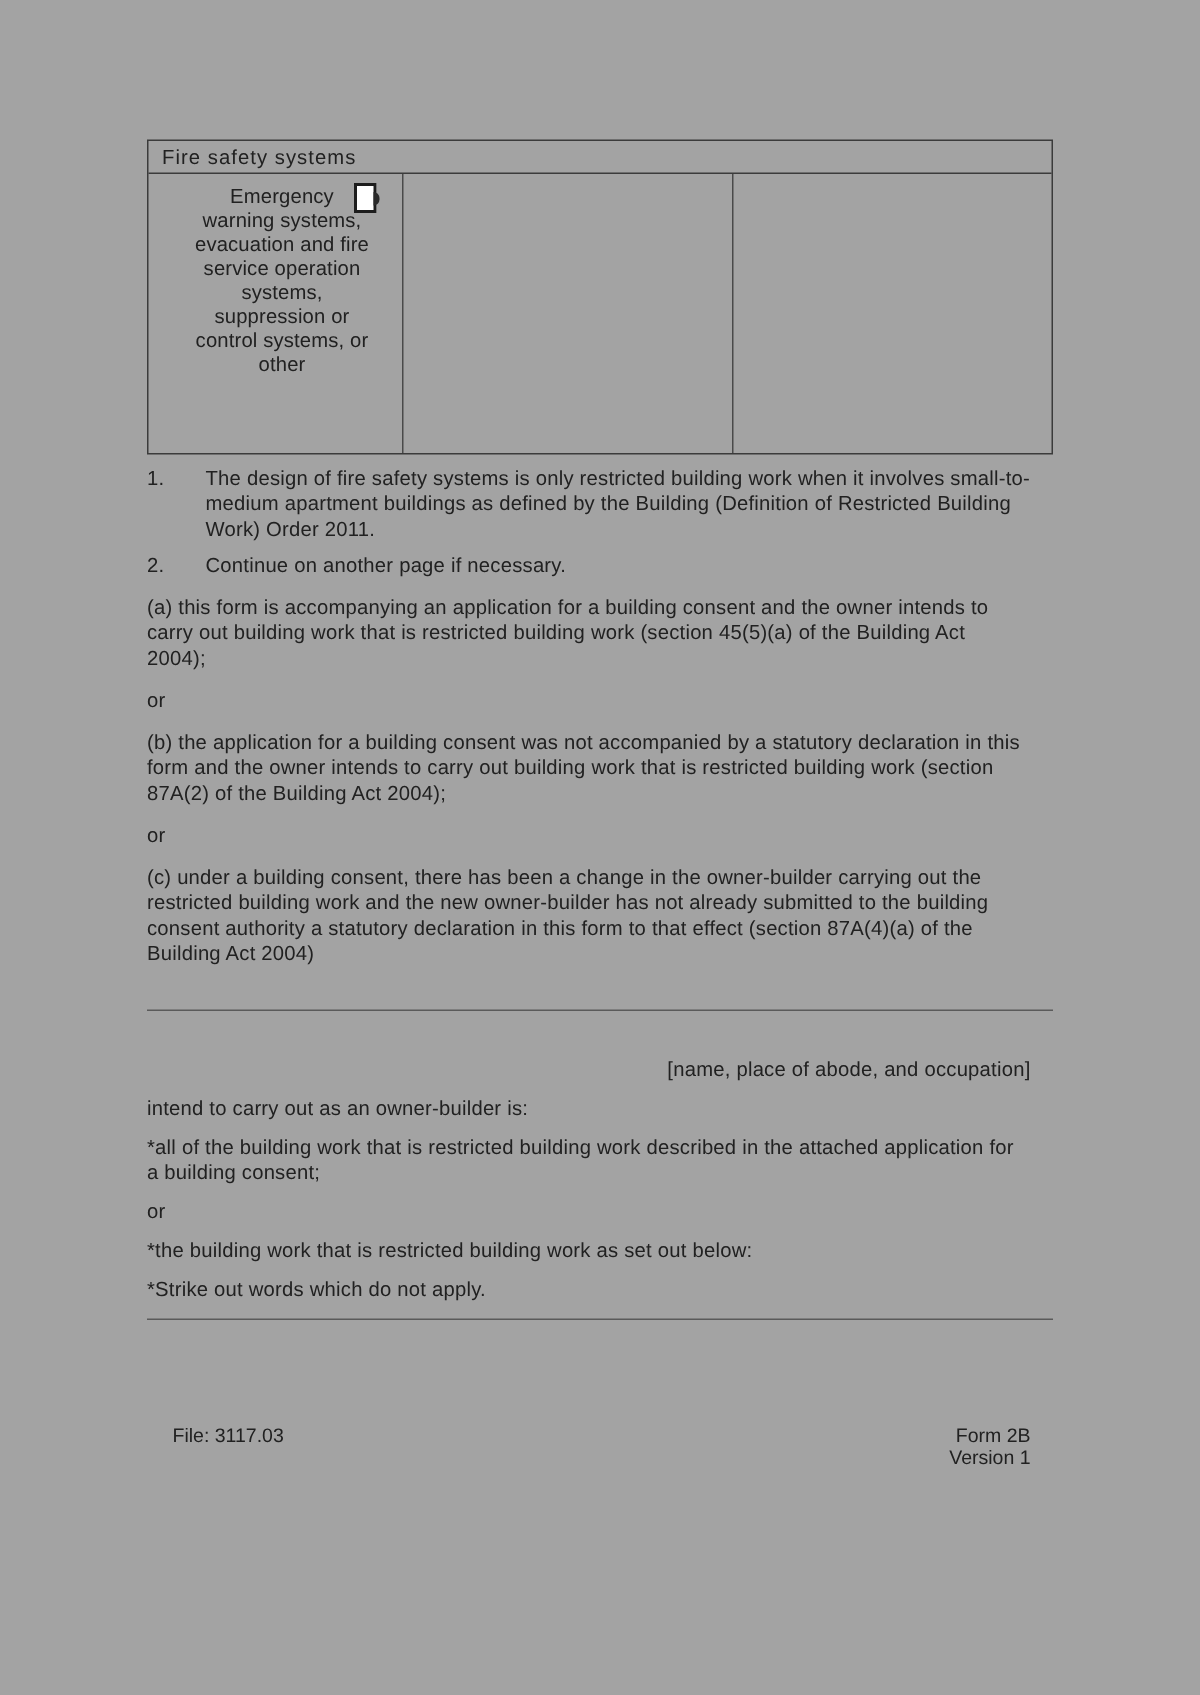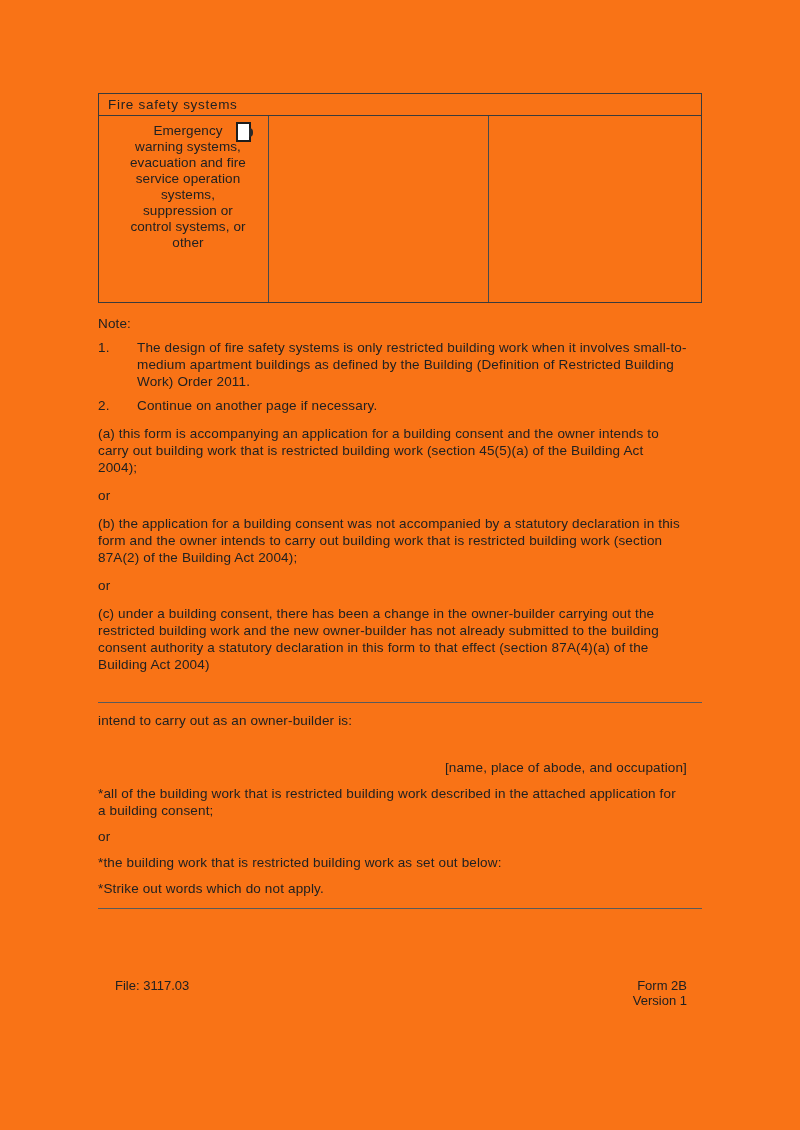--- a/index.html
+++ b/index.html
@@ -1,20 +1,20 @@
 <!DOCTYPE html>
 <html><head>
 <meta charset="utf-8">
 <style>
   * { margin:0; padding:0; box-sizing:border-box; }
   html,body { background:#e8e8e8; }
   .page {
     position:relative;
     width:800px; height:1130px;
-    background:#f97316;
+    background:#a3a3a3;
     font-family:"Liberation Sans","DejaVu Sans",sans-serif;
     color:#212121;
     margin:0 auto;
     overflow:hidden;
   }
   .content { position:absolute; left:98px; top:0; width:604px; }
 
   
   .fs-table { margin-top:93px; border:1px solid #3b3b3b; }
   .fs-header {
@@ -83,39 +83,38 @@
             <div>control systems, or</div>
             <div>other</div>
           </div>
           <span class="checkbox"></span>
         </div>
         <div class="fs-cell2"></div>
         <div class="fs-cell3"></div>
       </div>
     </div>
 
-    <div class="body-text note-label">Note:</div>
     <div class="note-item body-text">
       <span class="note-num">1.</span>
       <span class="note-text">The design of fire safety systems is only restricted building work when it involves small-to-medium apartment buildings as defined by the Building (Definition of Restricted Building Work) Order 2011.</span>
     </div>
     <div class="note-item body-text">
       <span class="note-num">2.</span>
       <span class="note-text">Continue on another page if necessary.</span>
     </div>
 
     <div class="body-text para">(a) this form is accompanying an application for a building consent and the owner intends to carry out building work that is restricted building work (section 45(5)(a) of the Building Act 2004);</div>
     <div class="body-text para">or</div>
     <div class="body-text para">(b) the application for a building consent was not accompanied by a statutory declaration in this form and the owner intends to carry out building work that is restricted building work (section 87A(2) of the Building Act 2004);</div>
     <div class="body-text para">or</div>
     <div class="body-text para">(c) under a building consent, there has been a change in the owner-builder carrying out the restricted building work and the new owner-builder has not already submitted to the building consent authority a statutory declaration in this form to that effect (section 87A(4)(a) of the Building Act 2004)</div>
 
     <hr class="rule">
+    <div class="body-text name-hint">[name, place of abode, and occupation]</div>
     <div class="body-text decl-line">intend to carry out as an owner-builder is:</div>
-    <div class="body-text name-hint">[name, place of abode, and occupation]</div>
     <div class="body-text decl-line">*all of the building work that is restricted building work described in the attached application for a building consent;</div>
     <div class="body-text decl-line">or</div>
     <div class="body-text decl-line">*the building work that is restricted building work as set out below:</div>
     <div class="body-text decl-line">*Strike out words which do not apply.</div>
     <hr class="rule rule-bottom">
 
     <div class="footer">
       <div class="footer-left">File: 3117.03</div>
       <div class="footer-right">
         <div>Form 2B</div>

